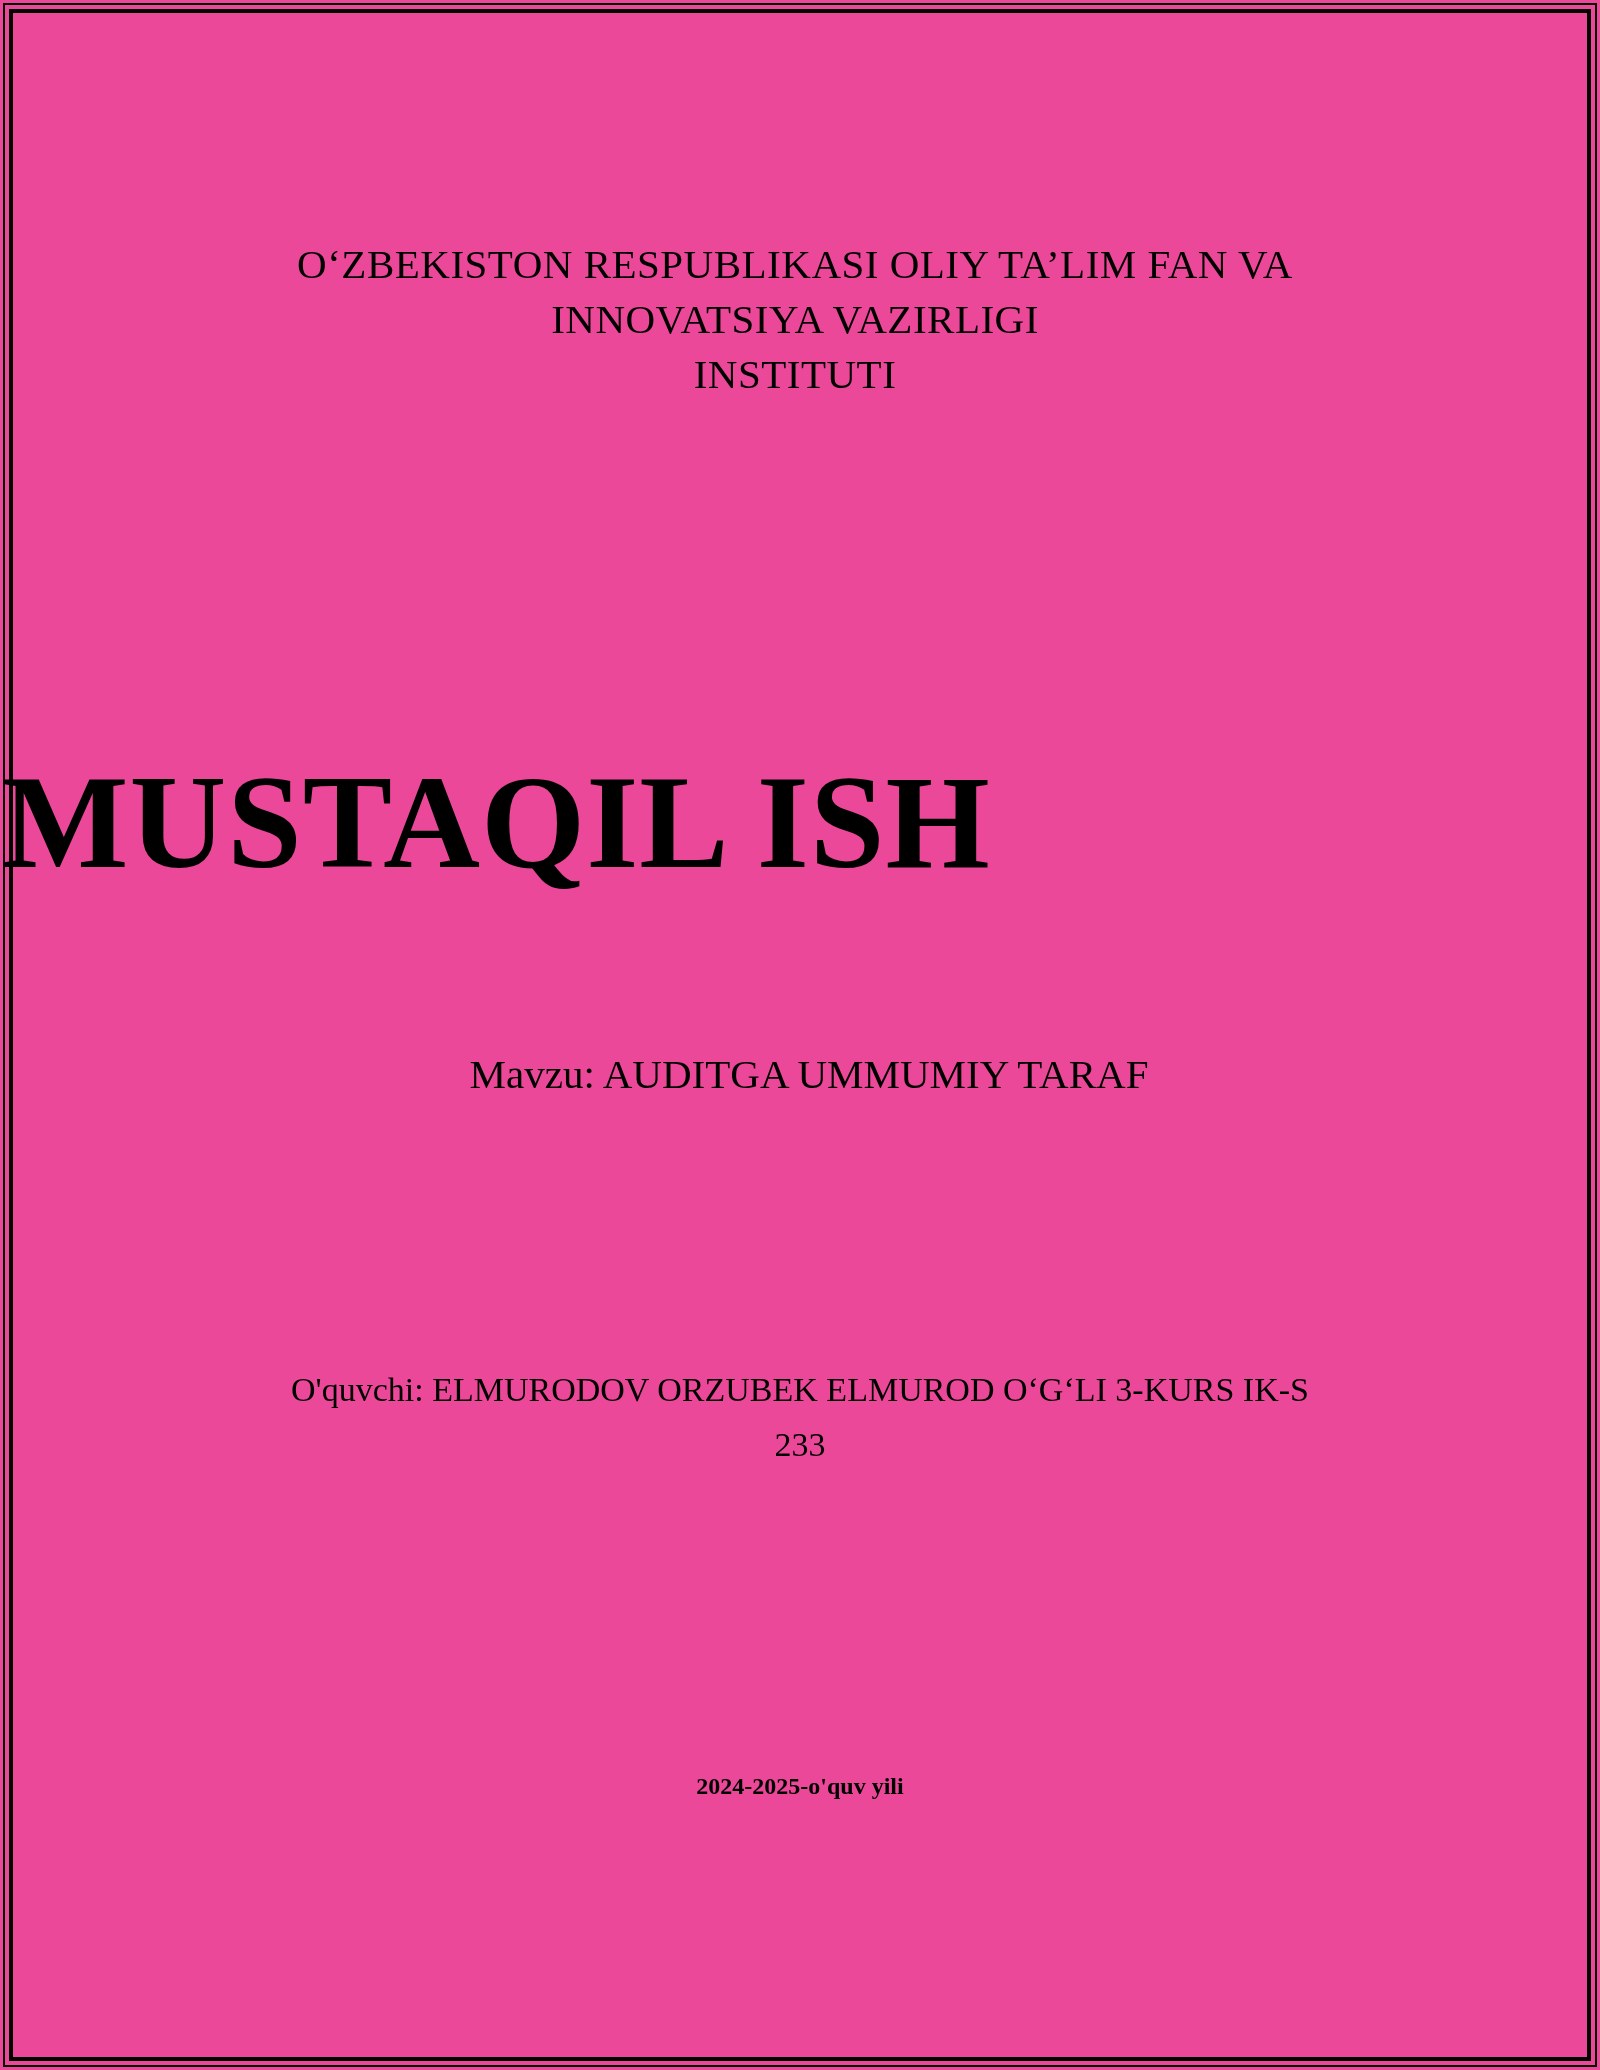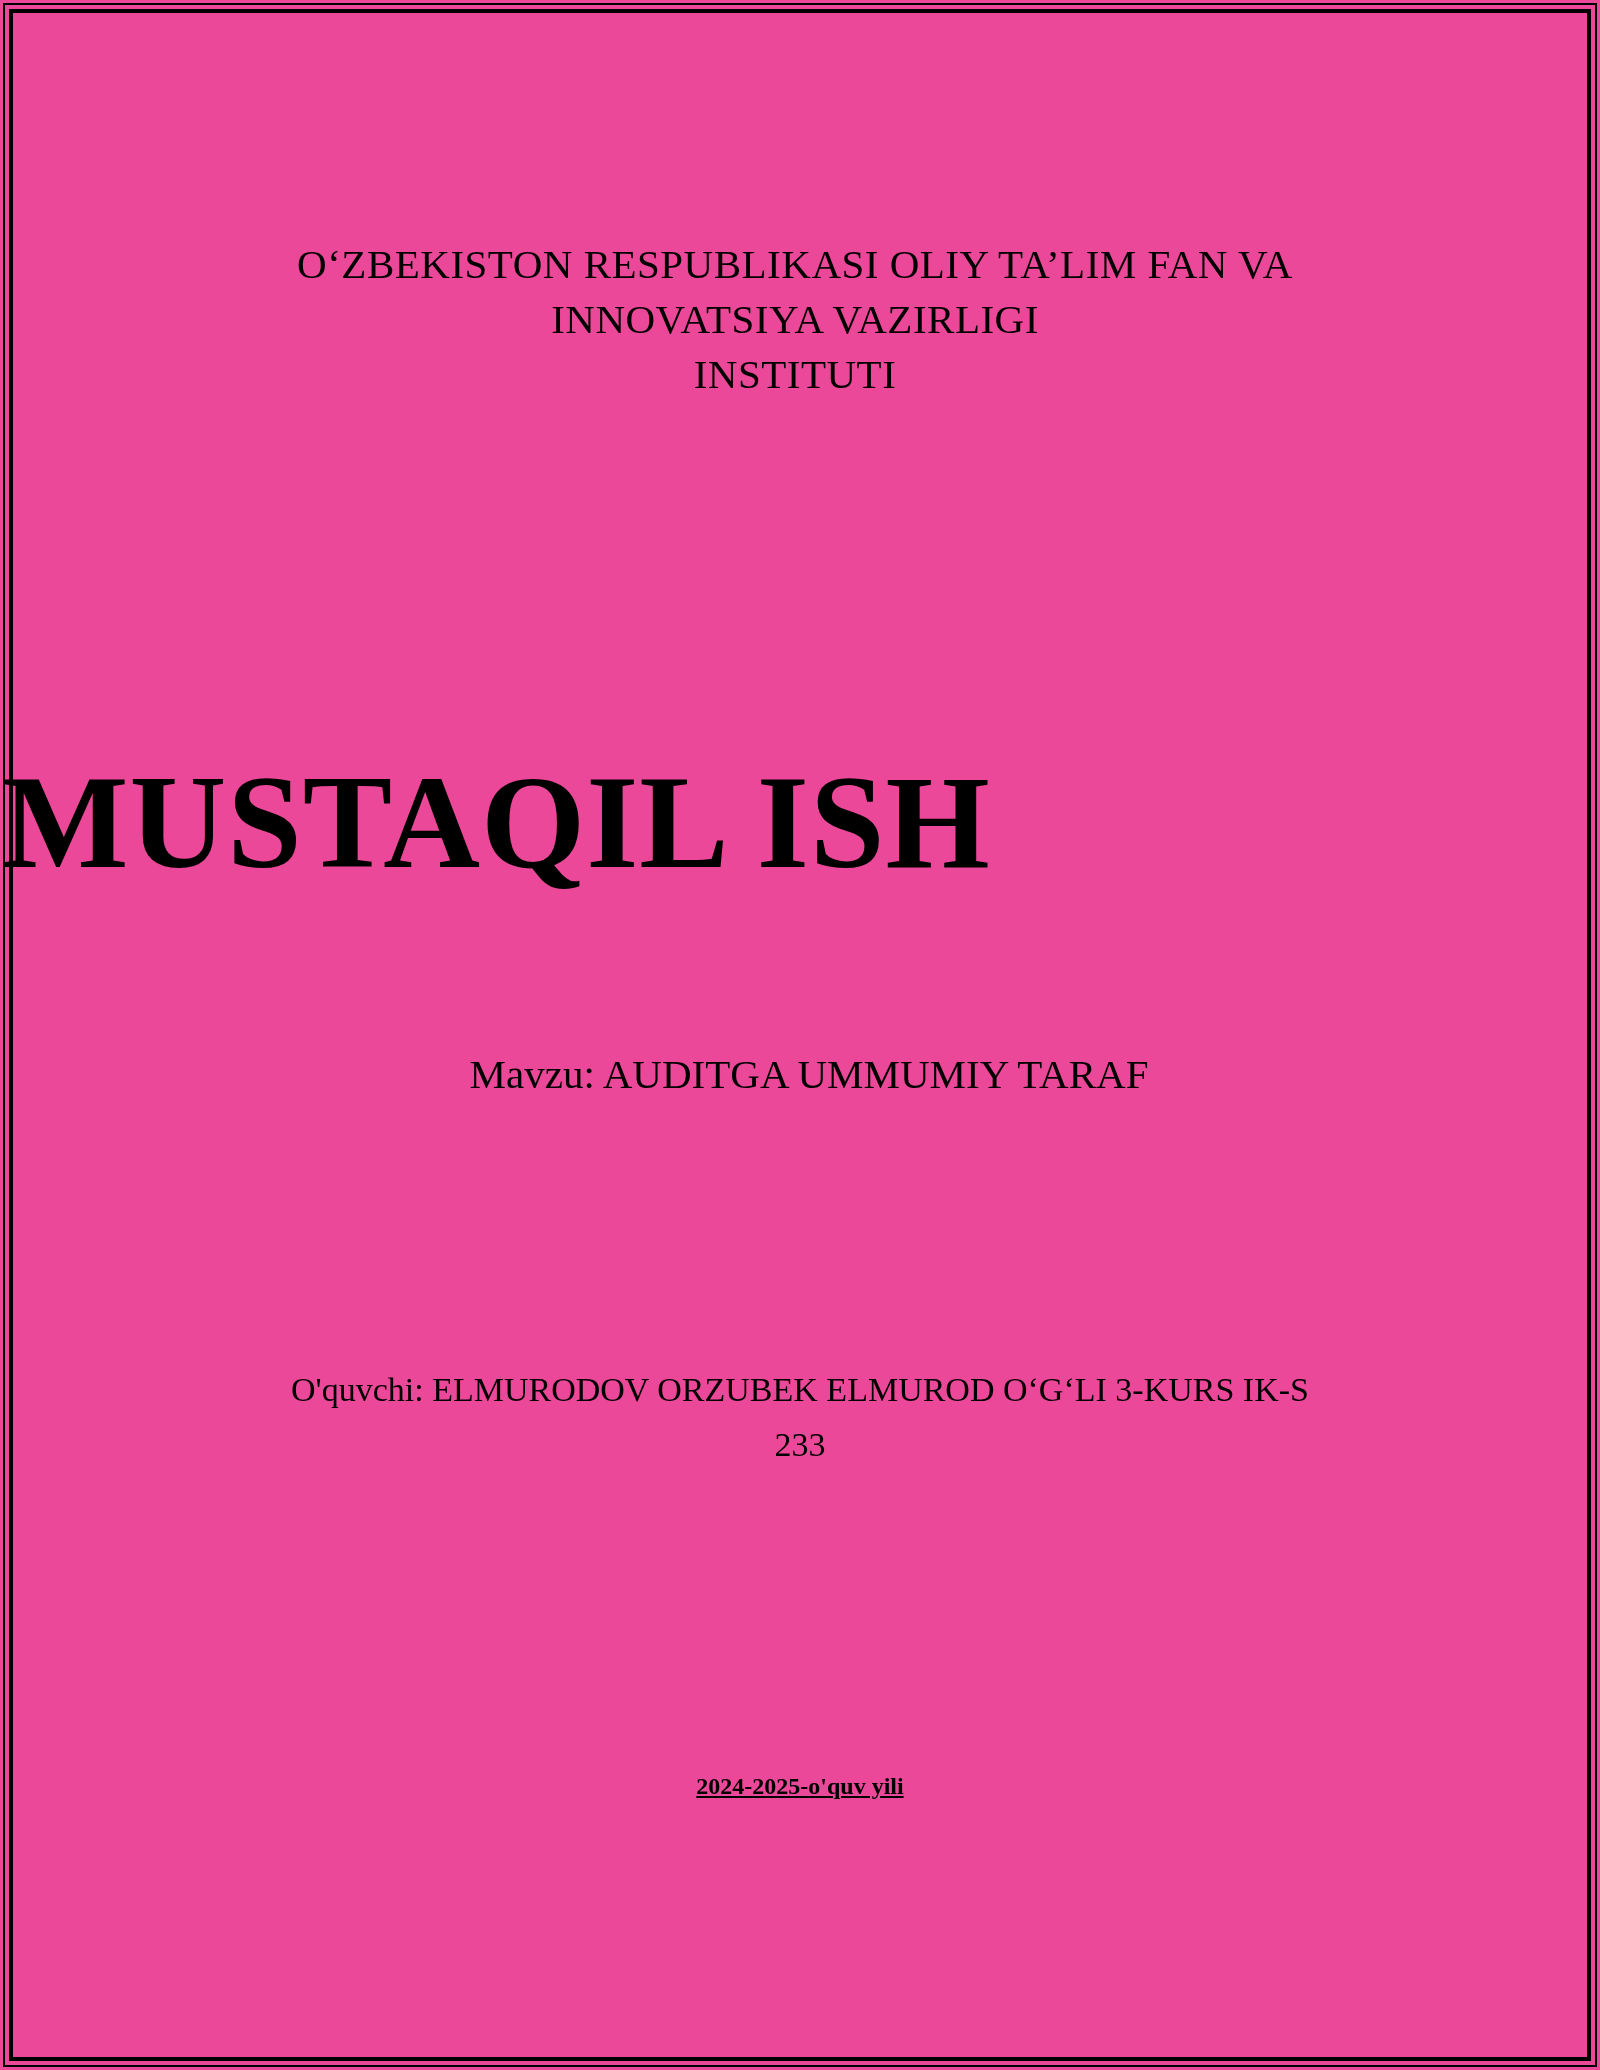--- a/index.html
+++ b/index.html
@@ -63,21 +63,20 @@
   }
   .student .sline { white-space: nowrap; }
   .footer {
     position: absolute;
     top: 1772px; left: 0; right: 0;
     text-align: center;
     font-size: 24px;
     line-height: 28px;
     font-weight: bold;
     white-space: nowrap;
-    text-decoration: underline;
   }
 </style>
 </head>
 <body>
 
 <div class="page">
   <div class="border-outer"></div>
   <div class="border-inner"></div>
 
   <div class="header">

